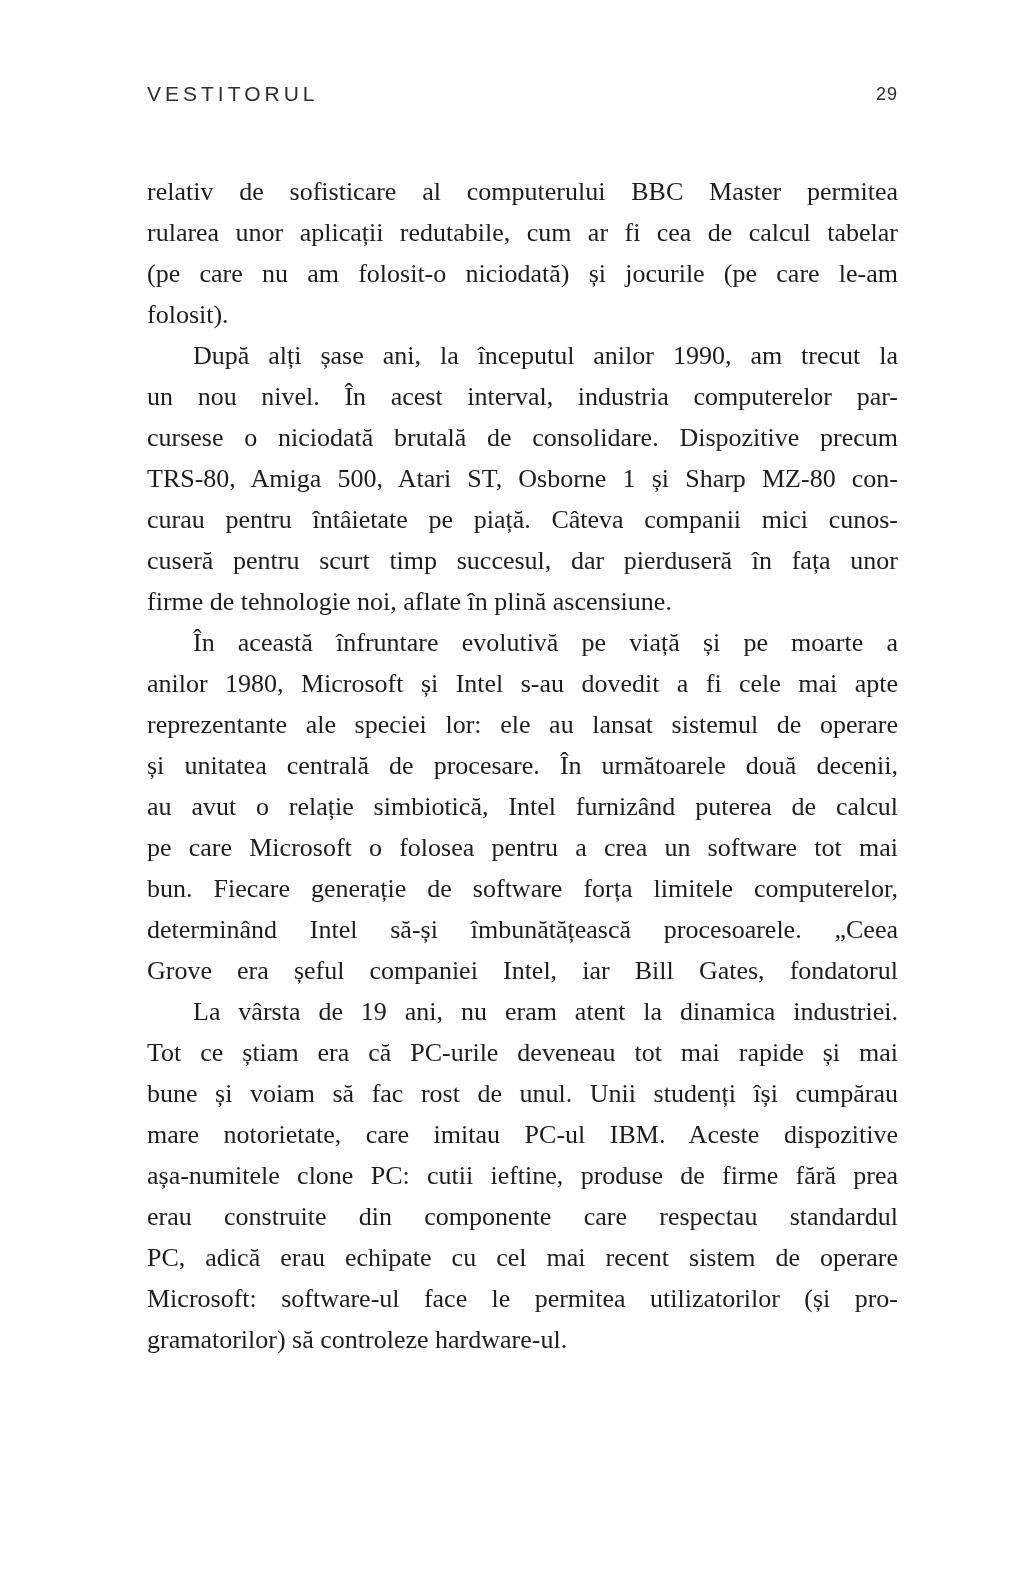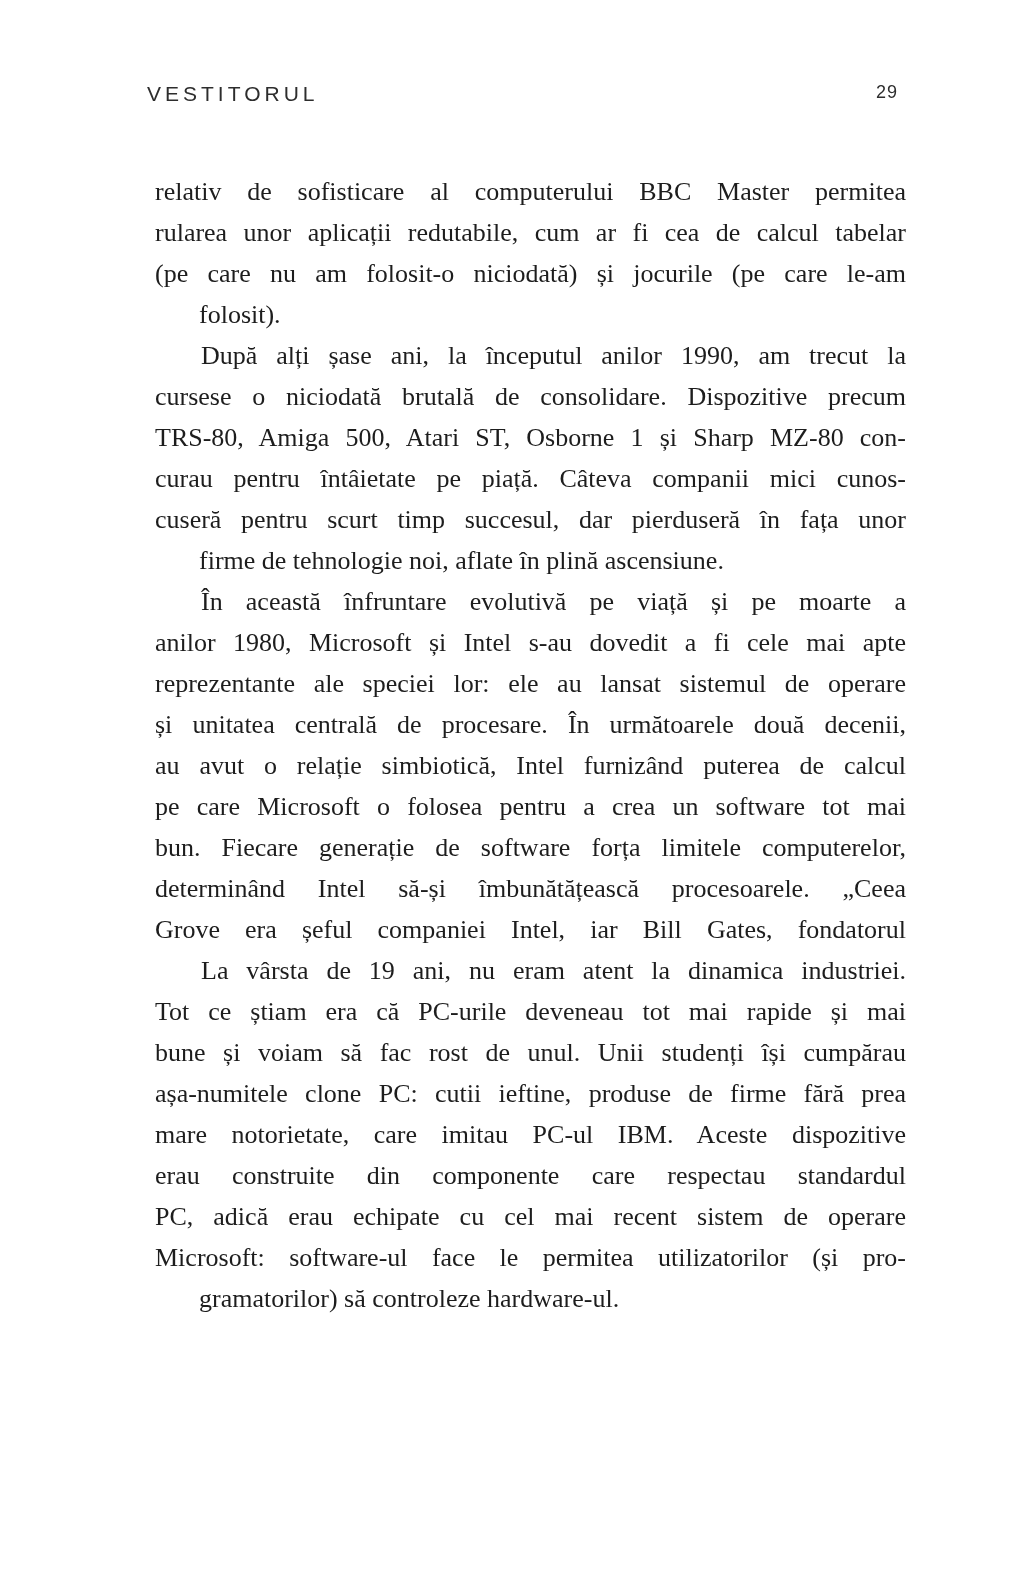--- a/index.html
+++ b/index.html
@@ -14,54 +14,54 @@
     background: #ffffff;
     overflow: hidden;
   }
   .page-header {
     position: absolute;
     top: 82px;
     left: 147px;
     width: 751px;
     display: flex;
     justify-content: space-between;
-    align-items: flex-start;
+    align-items: center;
     font-family: "Liberation Sans", "DejaVu Sans", sans-serif;
     color: #2d2d2d;
   }
   .running-header {
     font-size: 21px;
     letter-spacing: 4px;
     font-weight: 400;
   }
   .page-number {
     font-size: 18px;
     letter-spacing: 1px;
     font-weight: 400;
   }
   .body-text {
     position: absolute;
     top: 171px;
-    left: 155px;
+    left: 147px;
     width: 751px;
     font-family: "Liberation Serif", "DejaVu Serif", serif;
     font-size: 26px;
     color: #1d1d1d;
   }
   .para { margin: 0; padding: 0; }
   .line {
     line-height: 41px;
     height: 41px;
     text-align: justify;
     text-align-last: justify;
     text-justify: inter-word;
     white-space: normal;
   }
   .line.indent { padding-left: 46px; }
-  .line.end { text-align-last: left; margin-left: 44px; }
+  .line.end { text-align-last: left; }
 </style>
 </head>
 <body>
 
 <div class="sheet">
 
   <header class="page-header">
     <span class="running-header">VESTITORUL</span>
     <span class="page-number">29</span>
   </header>
@@ -70,20 +70,21 @@
 
     <div class="para">
       <div class="line">relativ de sofisticare al computerului BBC Master permitea</div>
       <div class="line">rularea unor aplicații redutabile, cum ar fi cea de calcul tabelar</div>
       <div class="line">(pe care nu am folosit-o niciodată) și jocurile (pe care le-am</div>
       <div class="line end">folosit).</div>
     </div>
 
     <div class="para">
       <div class="line indent">După alți șase ani, la începutul anilor 1990, am trecut la</div>
+      <div class="line">un nou nivel. În acest interval, industria computerelor par-</div>
       <div class="line">cursese o niciodată brutală de consolidare. Dispozitive precum</div>
       <div class="line">TRS-80, Amiga 500, Atari ST, Osborne 1 și Sharp MZ-80 con-</div>
       <div class="line">curau pentru întâietate pe piață. Câteva companii mici cunos-</div>
       <div class="line">cuseră pentru scurt timp succesul, dar pierduseră în fața unor</div>
       <div class="line end">firme de tehnologie noi, aflate în plină ascensiune.</div>
     </div>
 
     <div class="para">
       <div class="line indent">În această înfruntare evolutivă pe viață și pe moarte a</div>
       <div class="line">anilor 1980, Microsoft și Intel s-au dovedit a fi cele mai apte</div>
@@ -93,22 +94,22 @@
       <div class="line">pe care Microsoft o folosea pentru a crea un software tot mai</div>
       <div class="line">bun. Fiecare generație de software forța limitele computerelor,</div>
       <div class="line">determinând Intel să-și îmbunătățească procesoarele. „Ceea</div>
       <div class="line">Grove era șeful companiei Intel, iar Bill Gates, fondatorul</div>
     </div>
 
     <div class="para">
       <div class="line indent">La vârsta de 19 ani, nu eram atent la dinamica industriei.</div>
       <div class="line">Tot ce știam era că PC-urile deveneau tot mai rapide și mai</div>
       <div class="line">bune și voiam să fac rost de unul. Unii studenți își cumpărau</div>
+      <div class="line">mare notorietate, care imitau PC-ul IBM. Aceste dispozitive</div>
       <div class="line">așa-numitele clone PC: cutii ieftine, produse de firme fără prea</div>
-      <div class="line">mare notorietate, care imitau PC-ul IBM. Aceste dispozitive</div>
       <div class="line">erau construite din componente care respectau standardul</div>
       <div class="line">PC, adică erau echipate cu cel mai recent sistem de operare</div>
       <div class="line">Microsoft: software-ul face le permitea utilizatorilor (și pro-</div>
       <div class="line end">gramatorilor) să controleze hardware-ul.</div>
     </div>
 
   </section>
 </div>
 
 </body></html>

